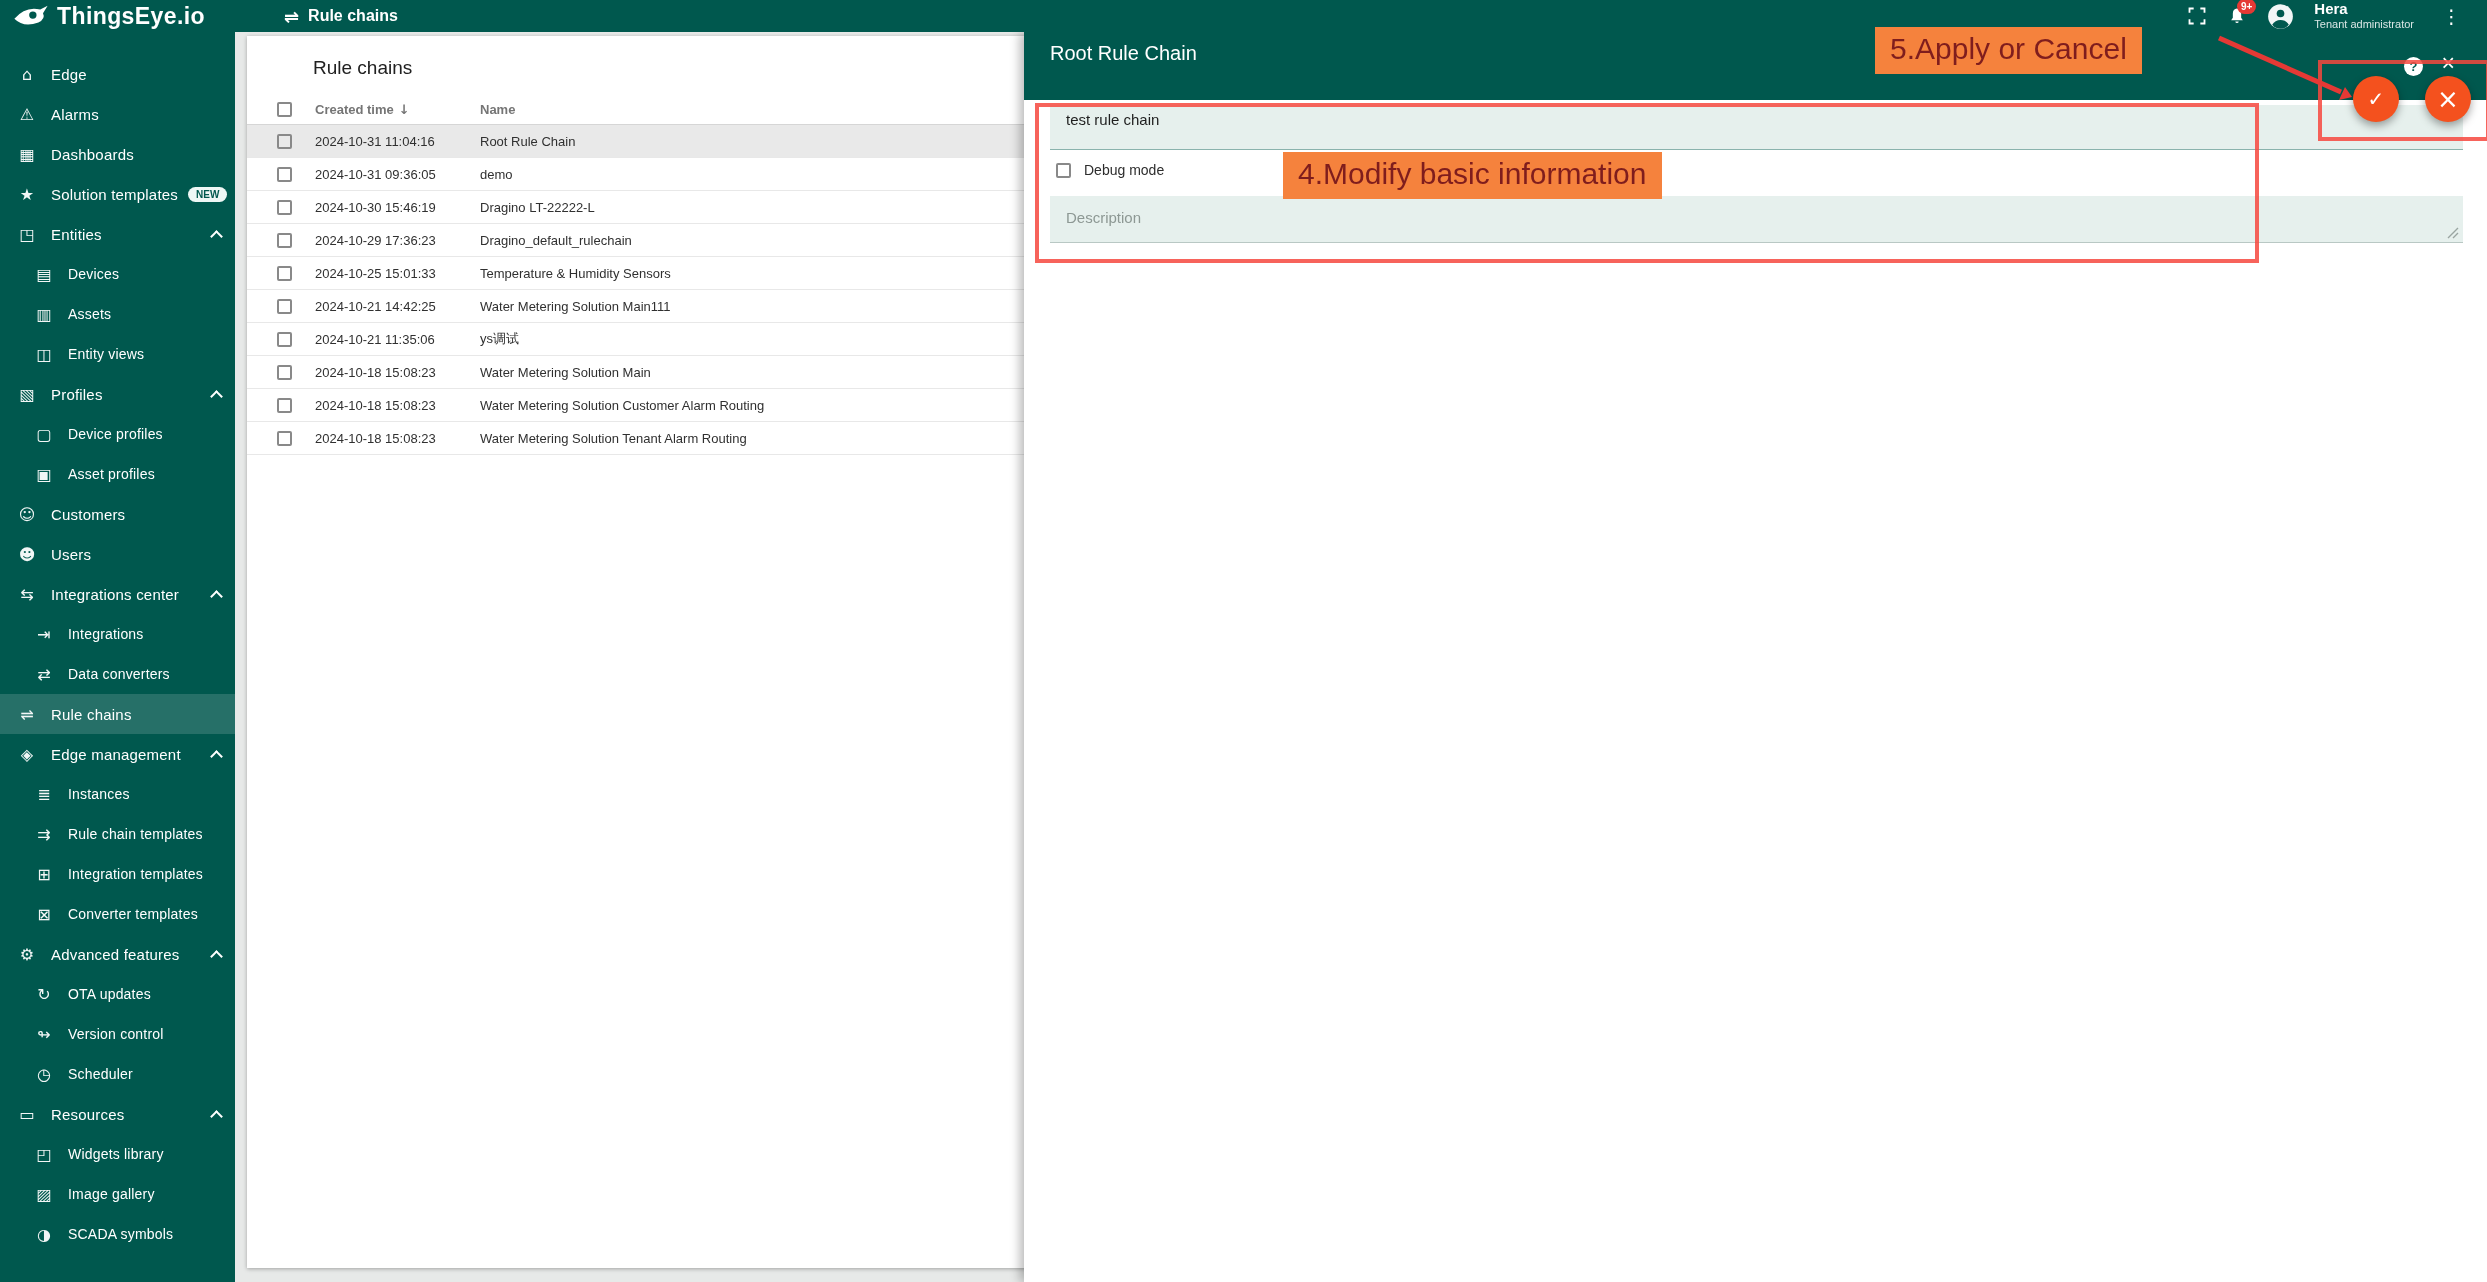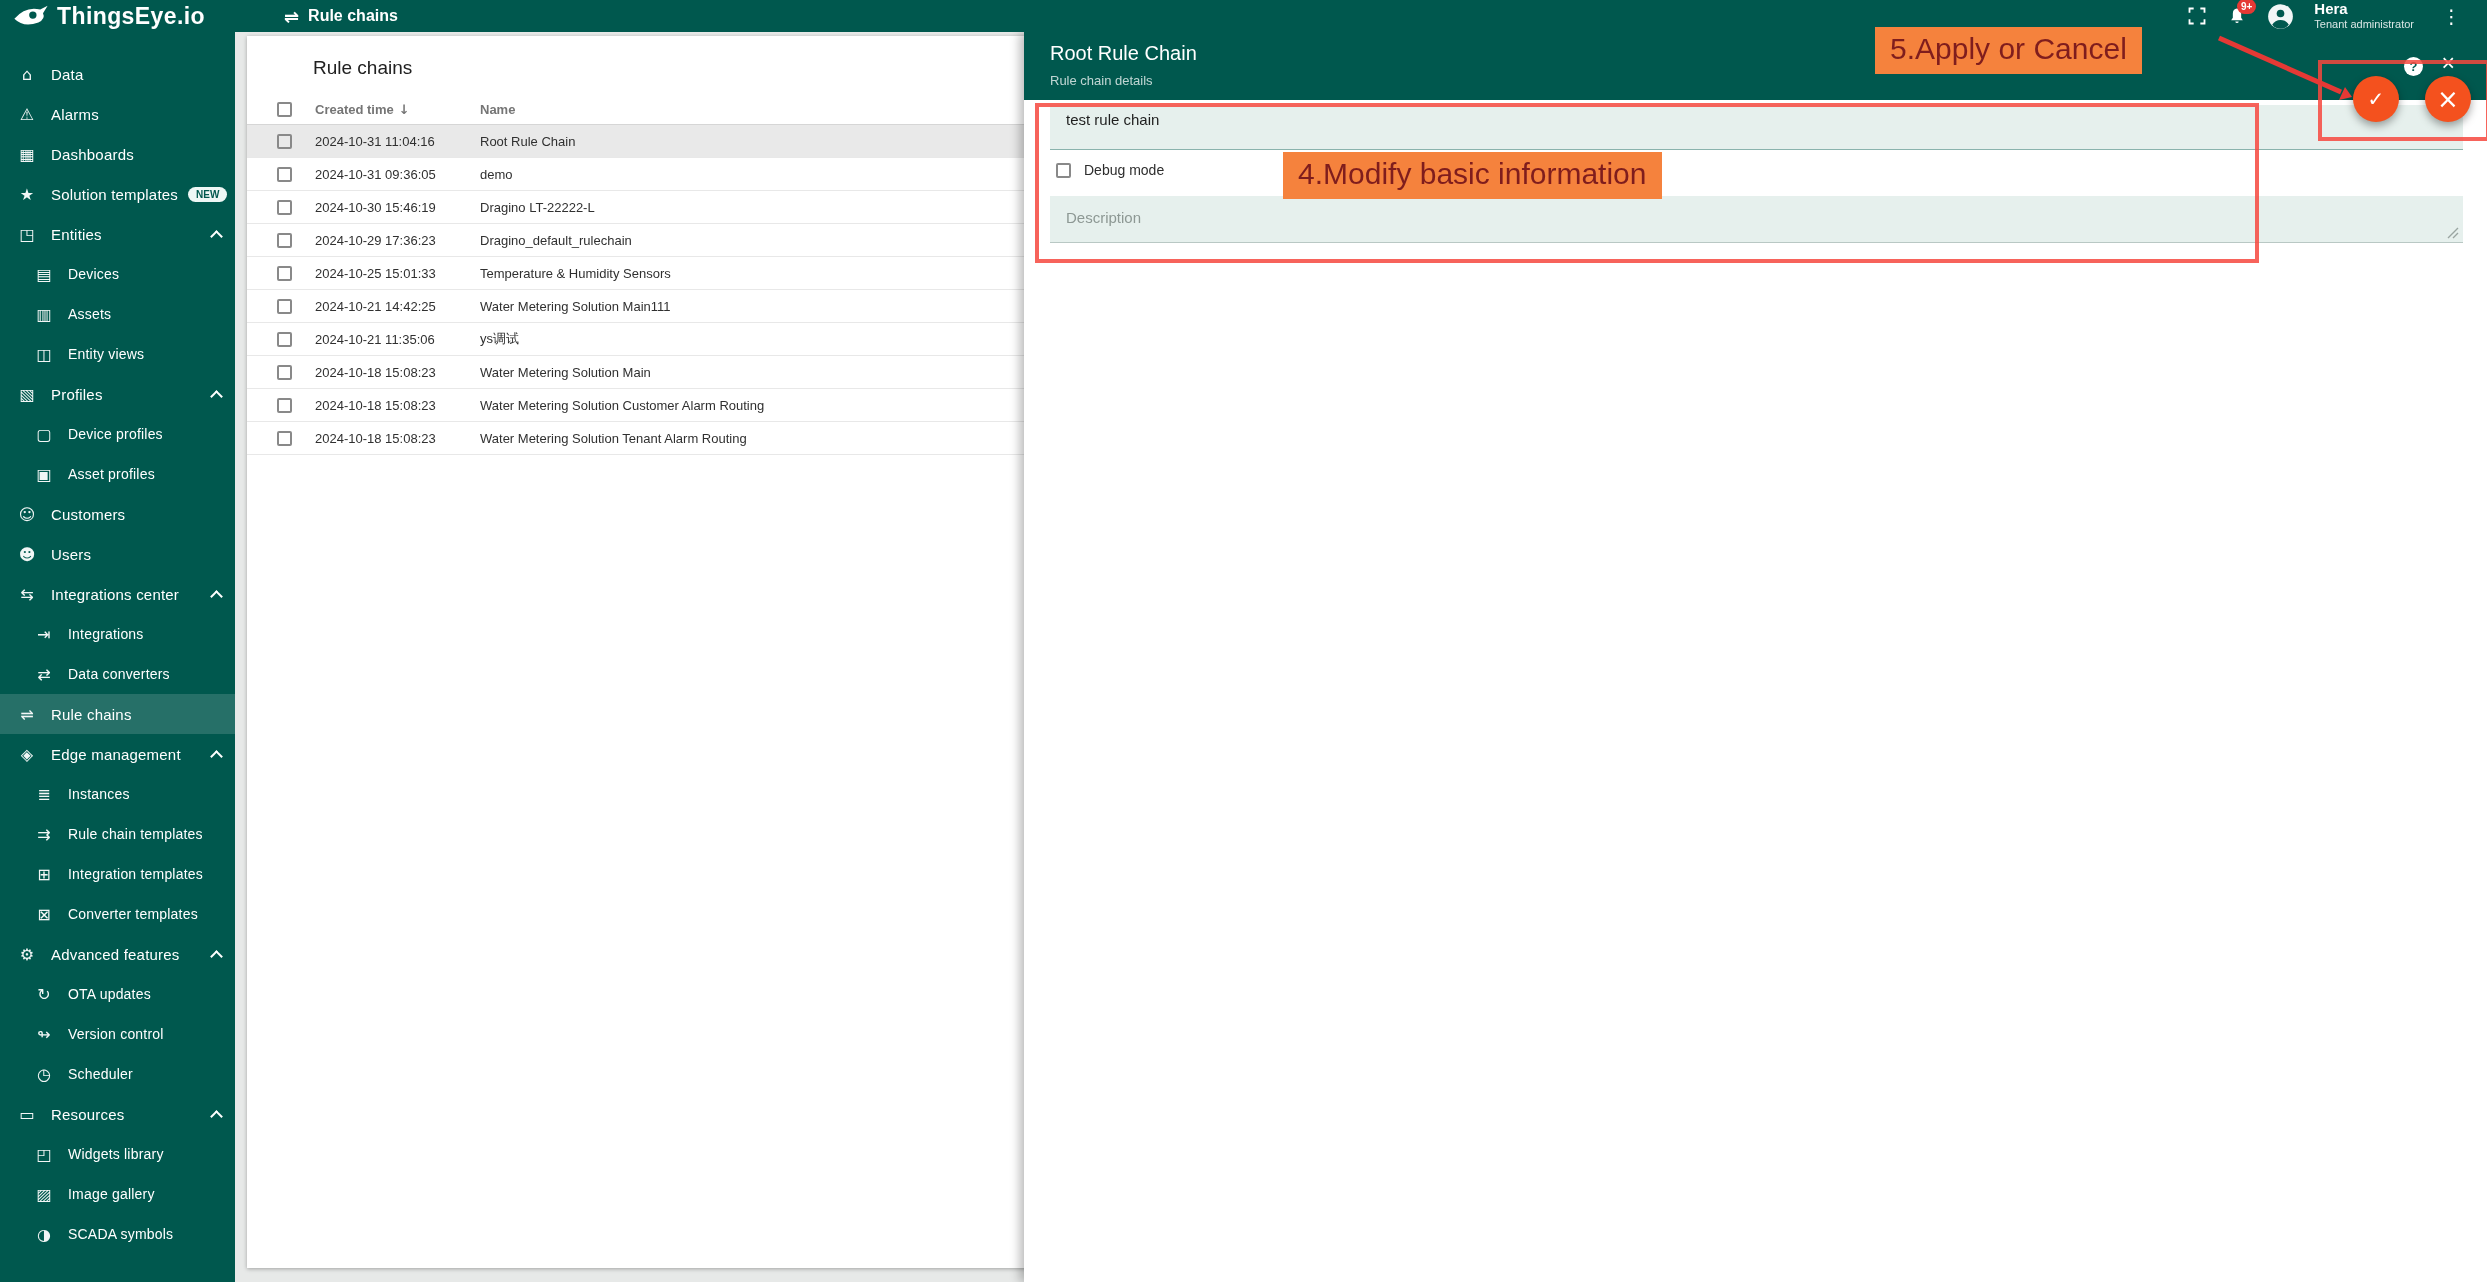--- a/index.html
+++ b/index.html
@@ -159,21 +159,21 @@
         <div class="user-name">Hera</div>
         <div class="user-role">Tenant administrator</div>
       </div>
       <span class="kebab">⋮</span>
     </div>
   </header>
 
   <nav class="sidebar">
     <div class="ni">
         <span class="ic">⌂</span>
-        <span class="lb">Data</span>
+        <span class="lb">Edge</span>
       </div>
     <div class="ni">
         <span class="ic">⚠</span>
         <span class="lb">Alarms</span>
       </div>
     <div class="ni">
         <span class="ic">▦</span>
         <span class="lb">Dashboards</span>
       </div>
     <div class="ni">
@@ -373,21 +373,20 @@
           <span class="cb"></span>
         </span>
         <span class="c-created">2024-10-18 15:08:23</span>
         <span class="c-name">Water Metering Solution Tenant Alarm Routing</span>
       </div>
   </main>
 
   <aside class="drawer">
     <div class="drawer-header">
       <div class="drawer-title">Root Rule Chain</div>
-      <div class="drawer-sub">Rule chain details</div>
       <span class="help">?</span>
       <span class="close">×</span>
     </div>
     <button class="fab apply">
         <span>✓</span>
       </button>
     <button class="fab cancel">
         <span>×</span>
       </button>
     <div class="drawer-body">

